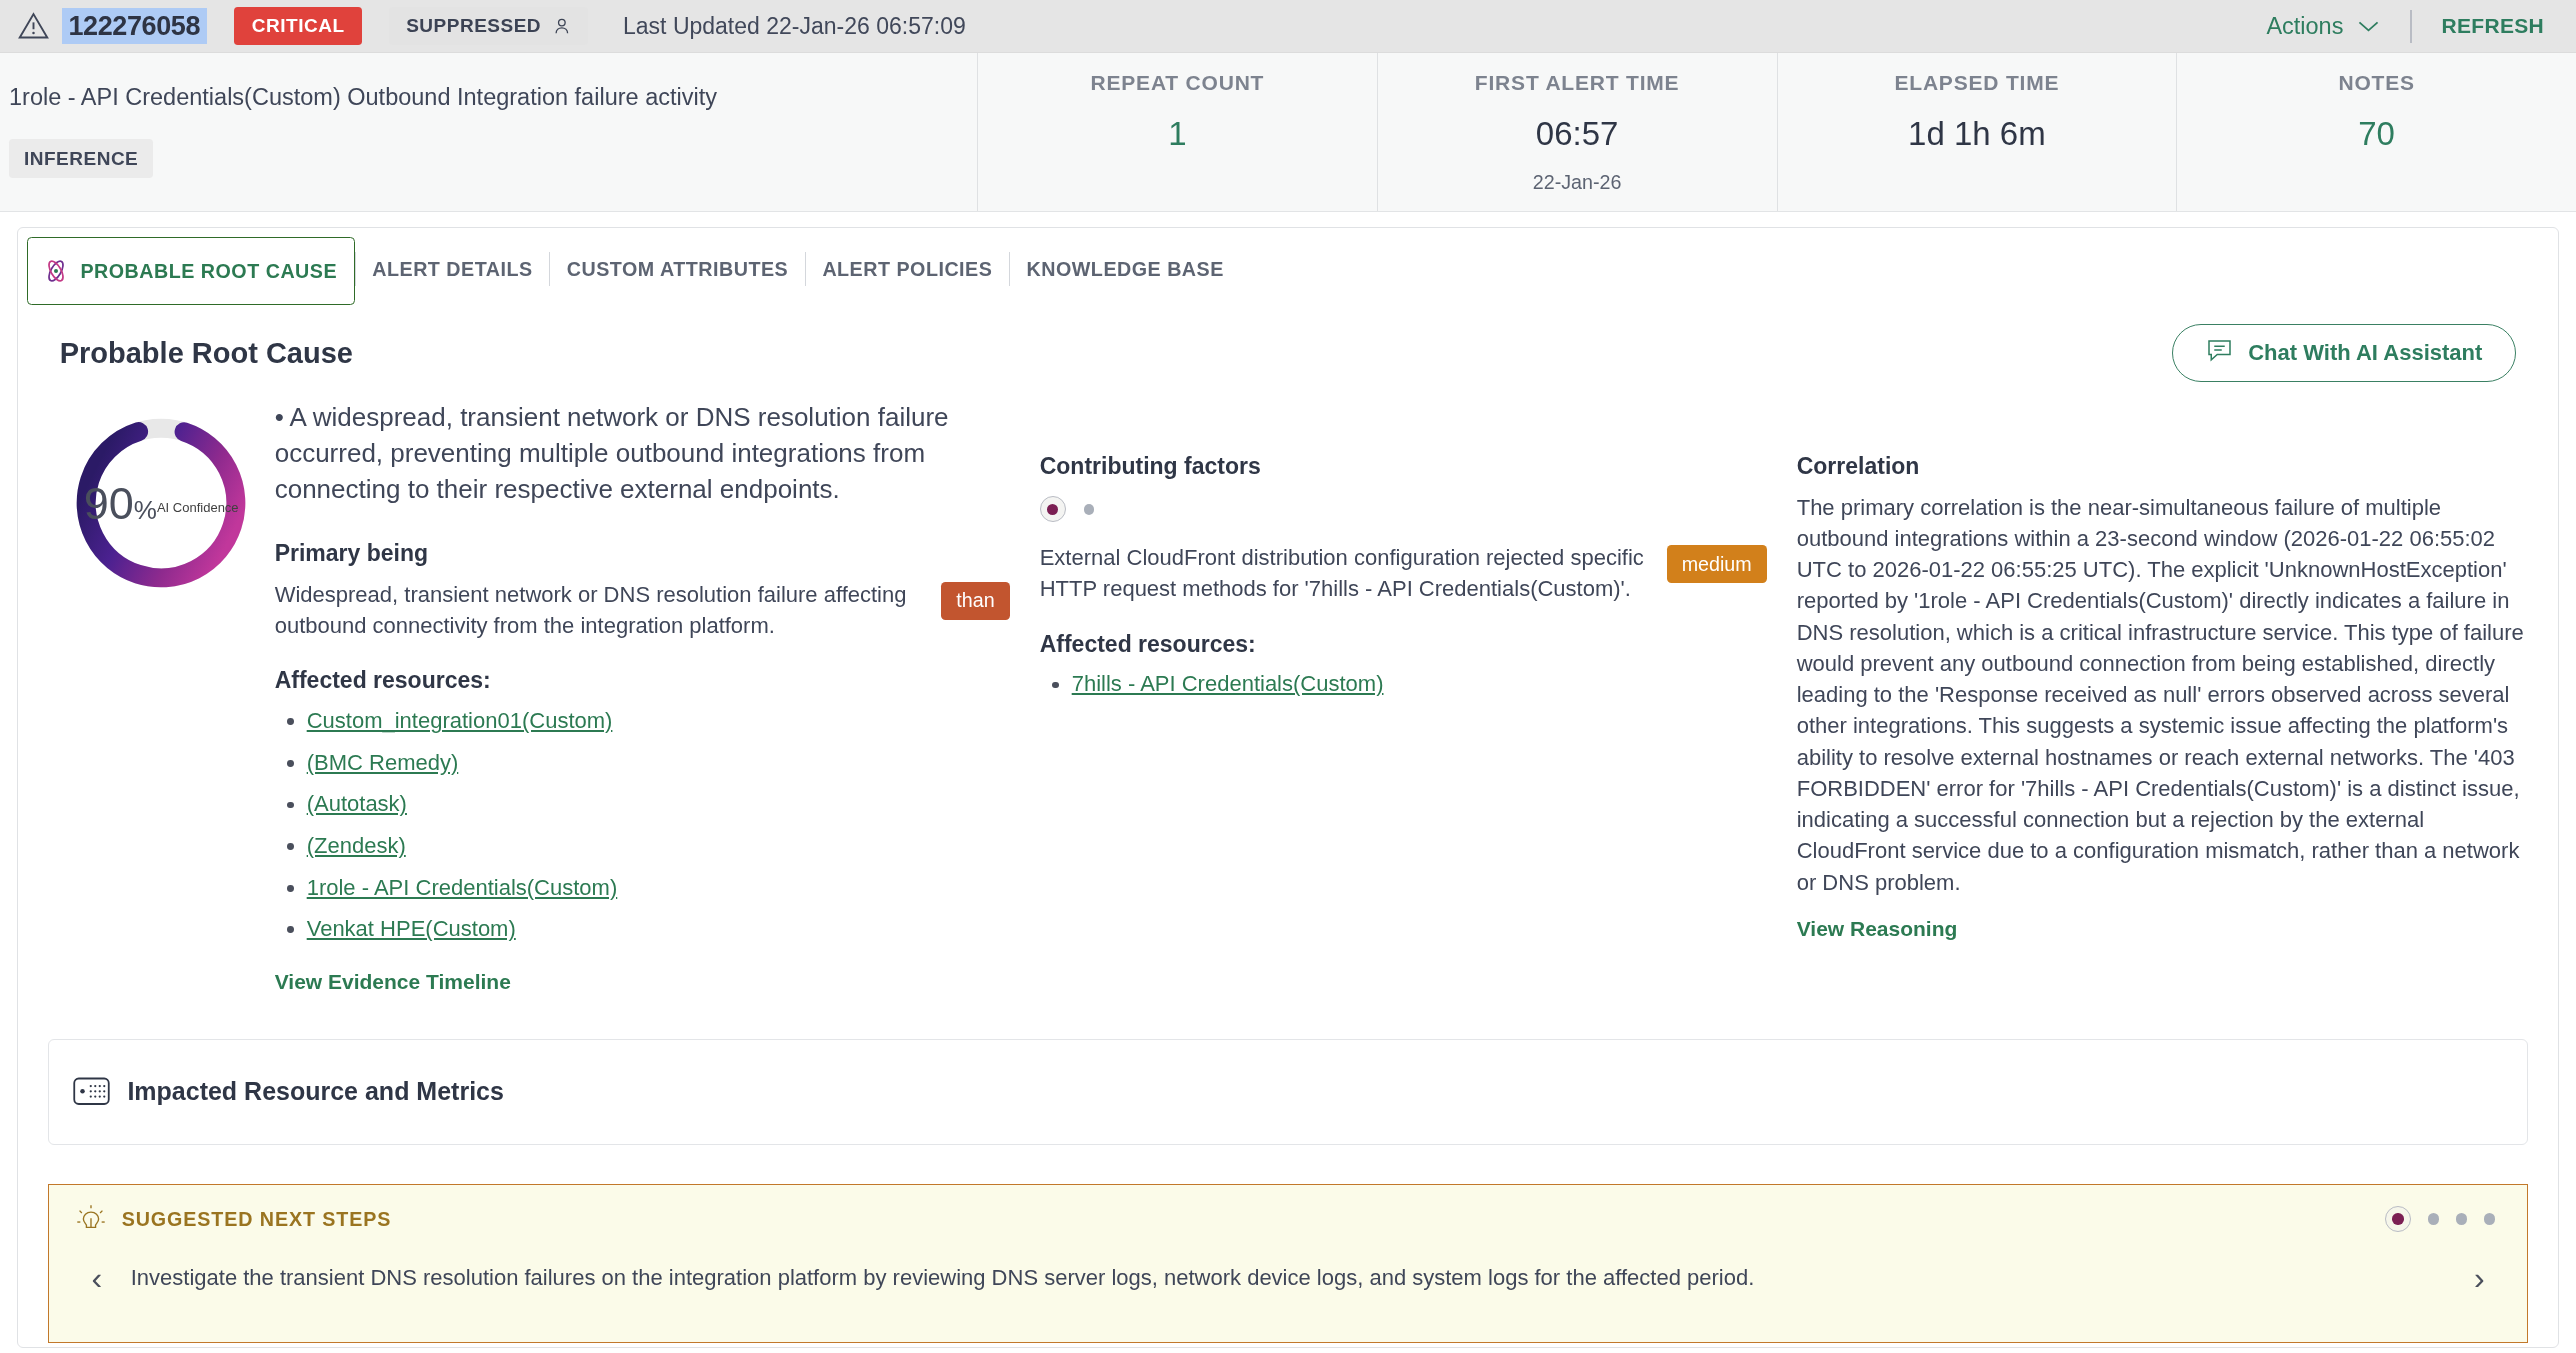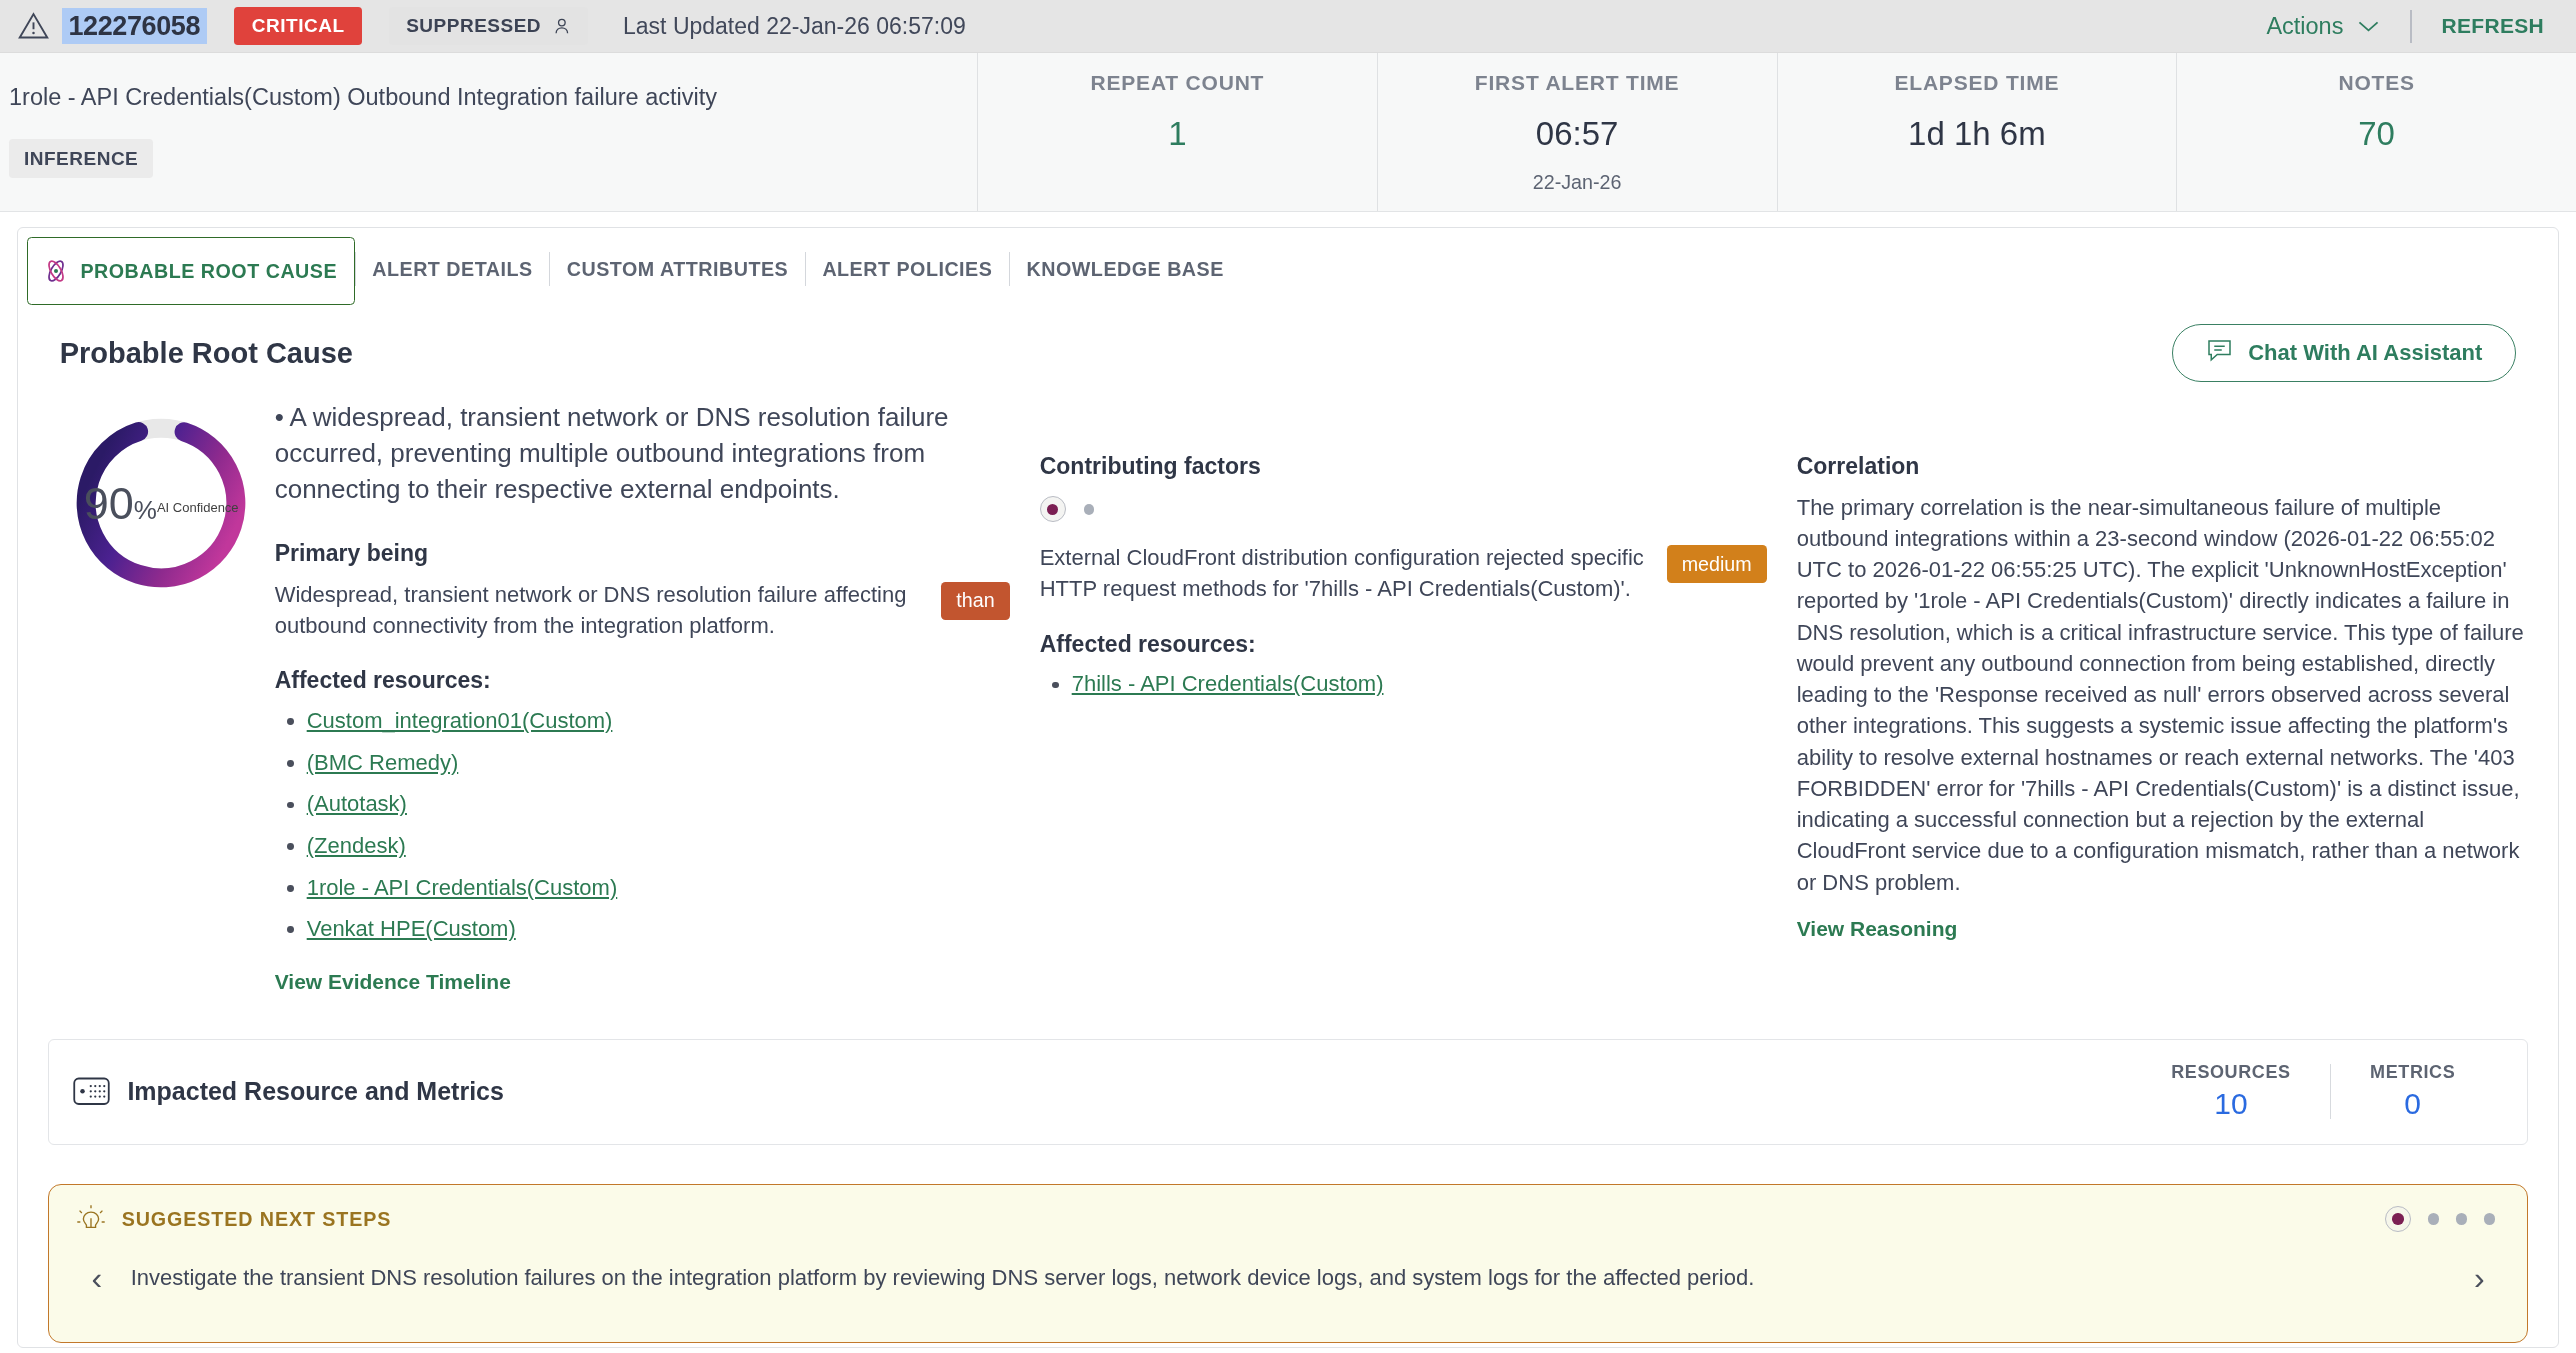--- a/index.html
+++ b/index.html
@@ -324,21 +324,21 @@
   .imp-stat-label {
     font-size: 18px; font-weight: bold; color: #5d6472; letter-spacing: 0.6px;
   }
   .imp-stat-val { font-size: 30px; color: #2a6ae0; margin-top: 4.5px; }
   .imp-vdiv { width: 1.5px; height: 55px; background: #d7dade; }
 
   
   .suggest {
     margin: 39px 30px 0 30px;
     border: 1.5px solid #c2782a;
-    border-radius: 13px;
+    border-radius: 0;
     background: #fbfbe9;
     height: 159px;
     padding: 18px 26px 0 26px;
     overflow: hidden;
   }
   .sug-head { display: flex; align-items: center; }
   .sug-bulb { width: 32px; height: 33px; margin-right: 15px; flex: 0 0 auto; }
   .sug-title {
     font-size: 19.7px; font-weight: bold; color: #9a7420; letter-spacing: 0.9px;
   }
@@ -548,31 +548,20 @@
             <circle cx="37" cy="23" r="1.5"></circle>
             <circle cx="43" cy="23" r="1.5"></circle>
           <circle cx="25" cy="30" r="1.5"></circle>
             <circle cx="31" cy="30" r="1.5"></circle>
             <circle cx="37" cy="30" r="1.5"></circle>
             <circle cx="43" cy="30" r="1.5"></circle>
         </g>
       </svg>
     </span>
     <span class="imp-title">Impacted Resource and Metrics</span>
-    <div class="imp-stats">
-      <div class="imp-stat">
-        <div class="imp-stat-label">RESOURCES</div>
-        <div class="imp-stat-val">10</div>
-      </div>
-      <div class="imp-vdiv"></div>
-      <div class="imp-stat">
-        <div class="imp-stat-label">METRICS</div>
-        <div class="imp-stat-val">0</div>
-      </div>
-    </div>
   </div>
 
   <div class="suggest">
     <div class="sug-head">
       <span class="sug-bulb">
         <svg viewBox="0 0 42 44" fill="none" stroke="#9a7420" stroke-width="1.8">
           <path d="M21 12 C15 12 11 16 11 21 c0 4 3 6 4 8 v3 h12 v-3 c1-2 4-4 4-8 0-5-4-9-10-9z"></path>
           <line x1="21" y1="32" x2="21" y2="20"></line>
           <line x1="21" y1="3" x2="21" y2="7"></line>
           <line x1="6" y1="10" x2="9" y2="13"></line>

